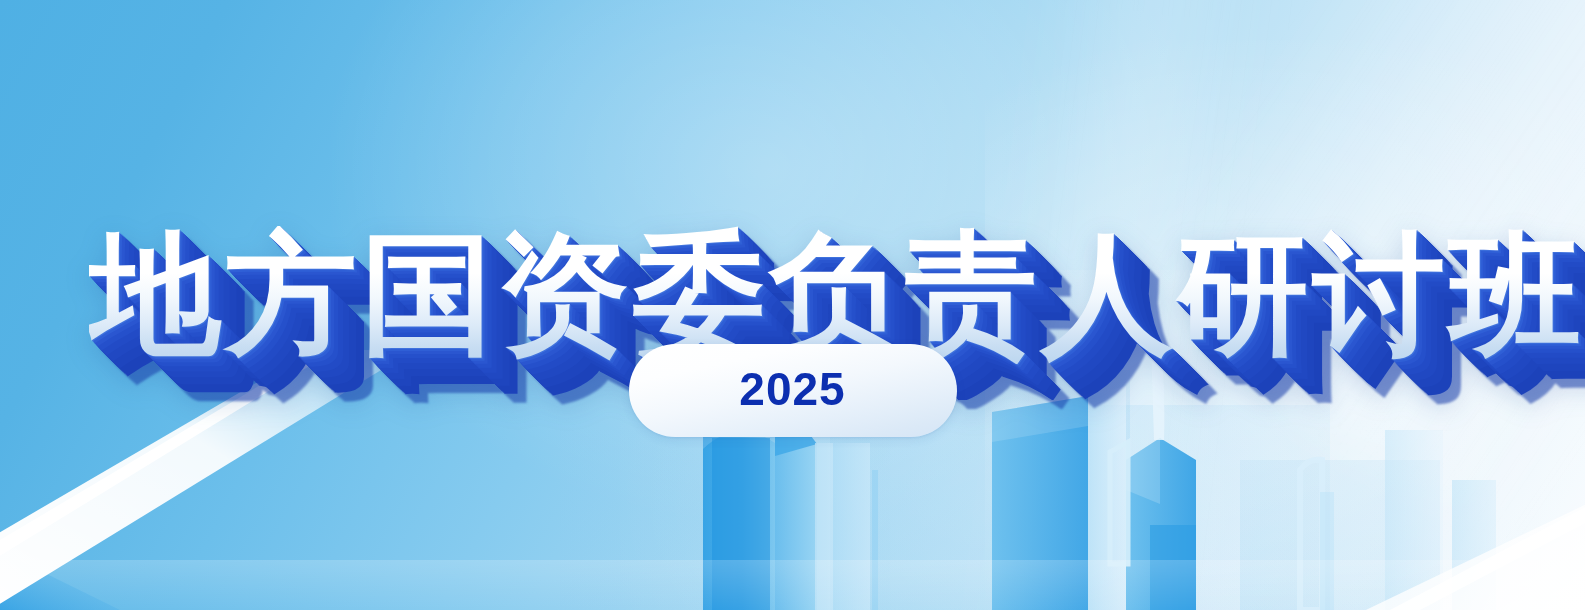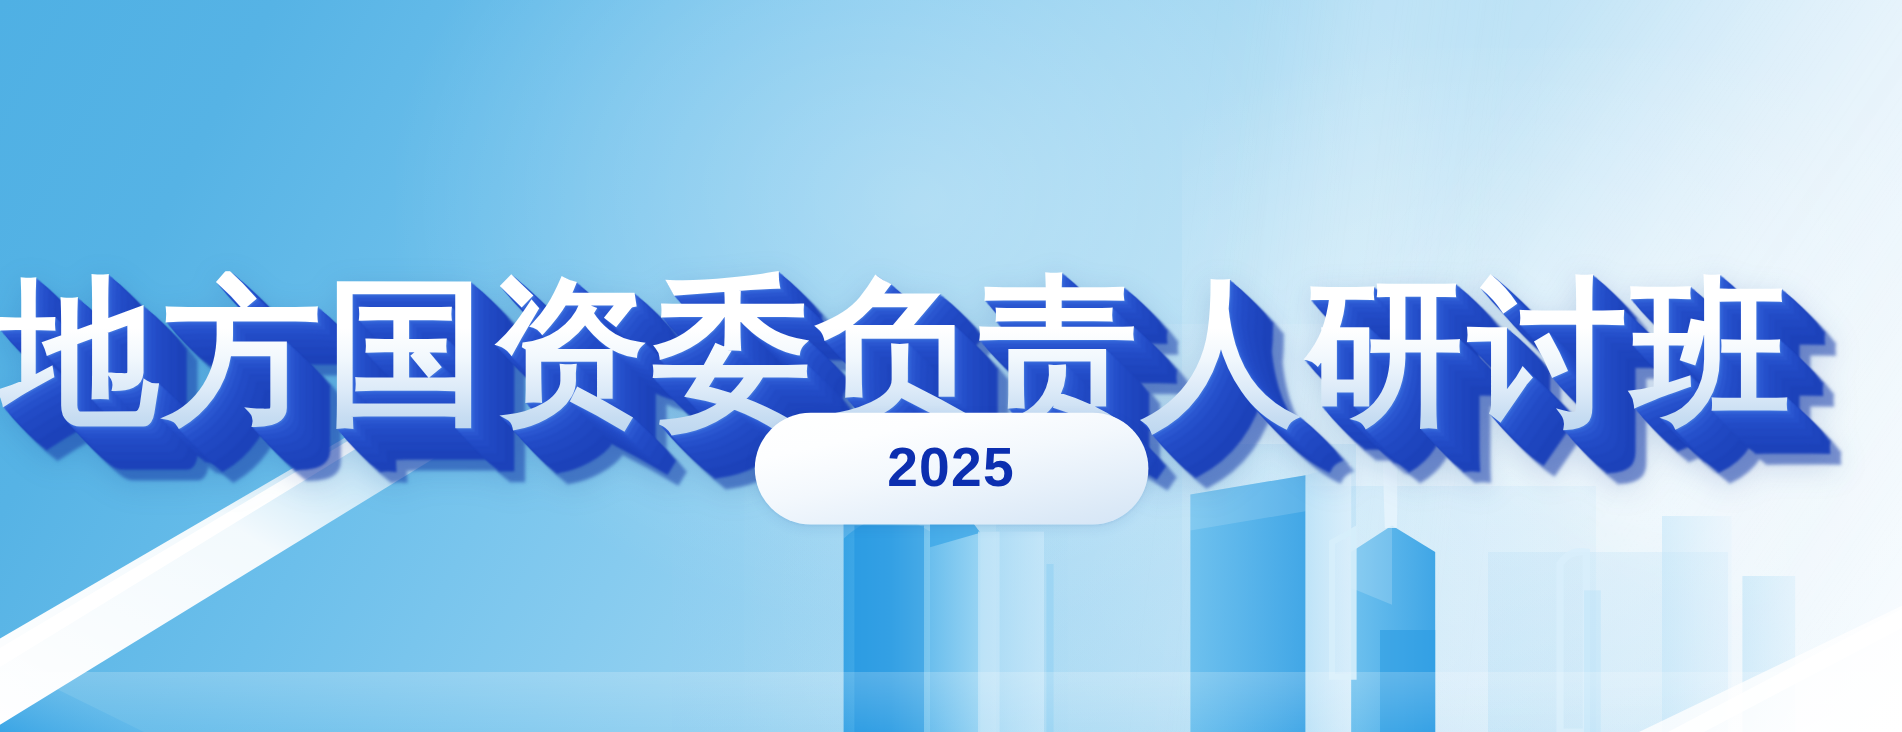--- a/index.html
+++ b/index.html
@@ -100,23 +100,23 @@
   #swoosh-right {
     position: absolute;
     right: 0; bottom: 0;
     width: 420px; height: 260px;
     pointer-events: none;
   }
 
   
   #title-wrap {
     position: absolute;
-    left: 0; right: 0;
+    left: 16px; right: 0;
     top: 138px;
-    text-align: left;
+    text-align: right;
   }
   #main-title {
     display: inline-block;
     font-family: "DejaVu Sans", "Liberation Sans", sans-serif;
     font-size: 132px;
     line-height: 1.04;
     font-weight: 700;
     letter-spacing: 4px;
     white-space: nowrap;
     

